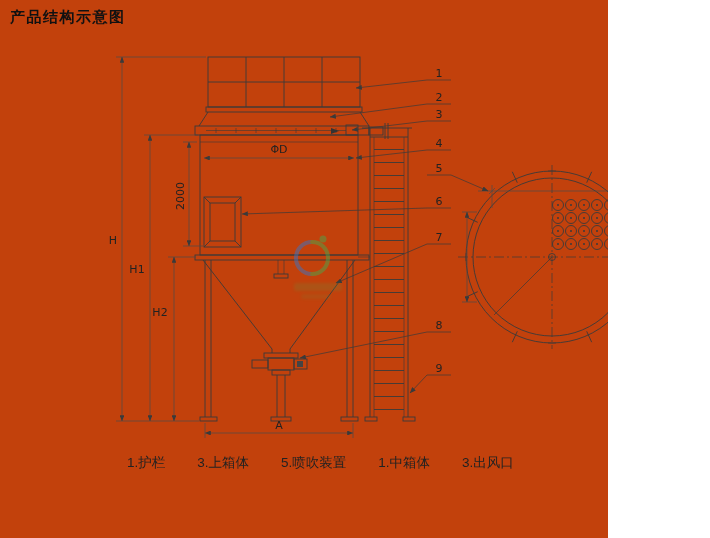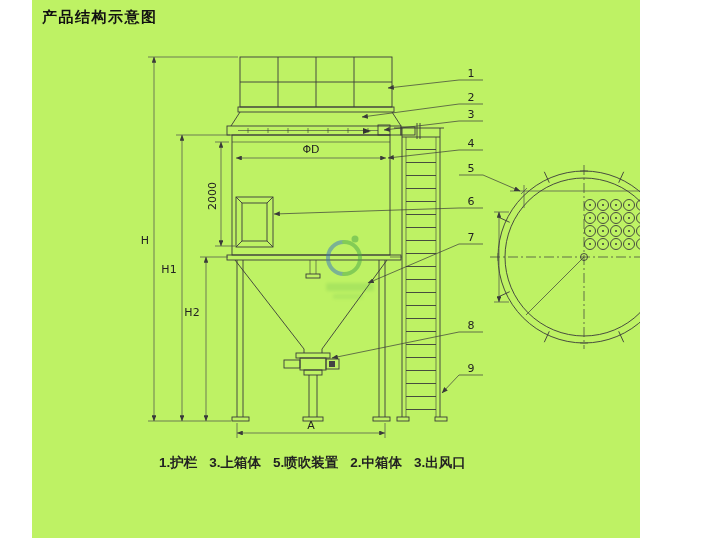--- a/index.html
+++ b/index.html
@@ -1,27 +1,27 @@
 <!DOCTYPE html>
 <html><head>
 <meta charset="utf-8">
 <style>
   html,body{margin:0;padding:0;background:#fff;}
-  .stage{position:relative;width:608px;height:538px;background:#bef264;overflow:hidden;
-         font-family:"Liberation Sans","DejaVu Sans",sans-serif;margin-left:32px;}
+  .stage{position:relative;width:608px;height:538px;background:#c2410c;overflow:hidden;
+         font-family:"Liberation Sans","DejaVu Sans",sans-serif;}
   .title{position:absolute;left:10px;top:8px;font-size:15px;font-weight:bold;color:#111;
          letter-spacing:1.5px;}
   svg.drawing{position:absolute;left:0;top:0;}
   g.ln *{stroke:#3a3a3a;stroke-width:.9;fill:none;}
   g.dim *{stroke:#4a4a4a;stroke-width:.7;fill:none;}
   g.labels text{fill:#222;stroke:none;font:11px "DejaVu Sans",sans-serif;}
   g.callouts line{stroke:#3a3a3a;stroke-width:.7;fill:none;}
   g.callouts text{fill:#222;stroke:none;font:11px "DejaVu Sans",sans-serif;}
   .legend{position:absolute;left:127px;top:454px;font-size:13.5px;color:#222;}
-  .legend-row{display:flex;gap:12px;margin-bottom:9px;white-space:nowrap;font-weight:bold;}
+  .legend-row{display:flex;gap:32px;margin-bottom:9px;white-space:nowrap;}
 </style>
 </head>
 <body>
 
 <div class="stage">
 
   <div class="title">产品结构示意图</div>
 
   <svg class="drawing" width="710" height="538" viewBox="0 0 710 538">
     <defs>
@@ -281,18 +281,18 @@
       <rect x="294" y="283" width="48" height="8" rx="2" fill="#4aa84a" opacity="0.35" filter="url(#blur1)"></rect>
       <rect x="301" y="294" width="30" height="5" rx="2" fill="#4aa84a" opacity="0.25" filter="url(#blur1)"></rect>
     </g>
   </svg>
 
   <div class="legend">
     <div class="legend-row">
       <span>1.护栏</span>
       <span>3.上箱体</span>
       <span>5.喷吹装置</span>
-      <span>2.中箱体</span>
+      <span>1.中箱体</span>
       <span>3.出风口</span>
     </div>
   </div>
 
 </div>
 
 </body></html>

